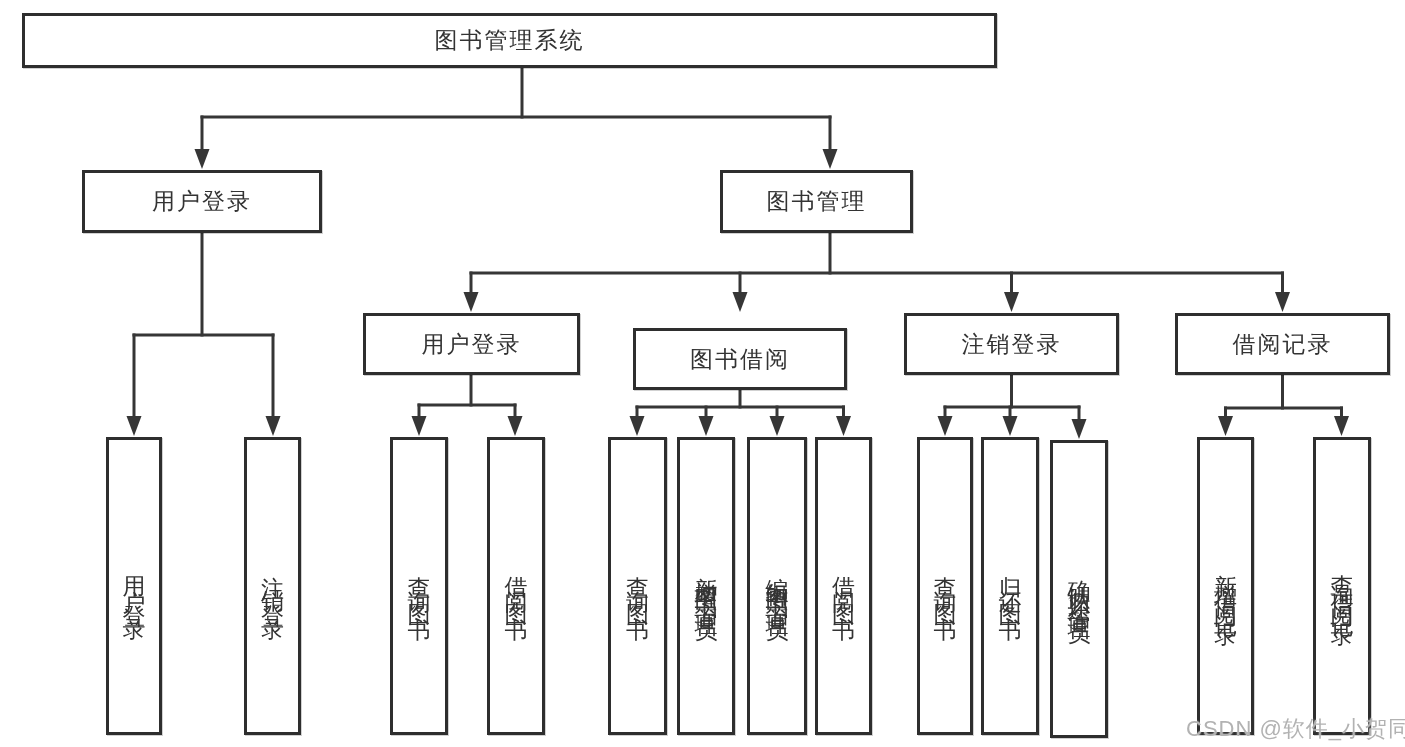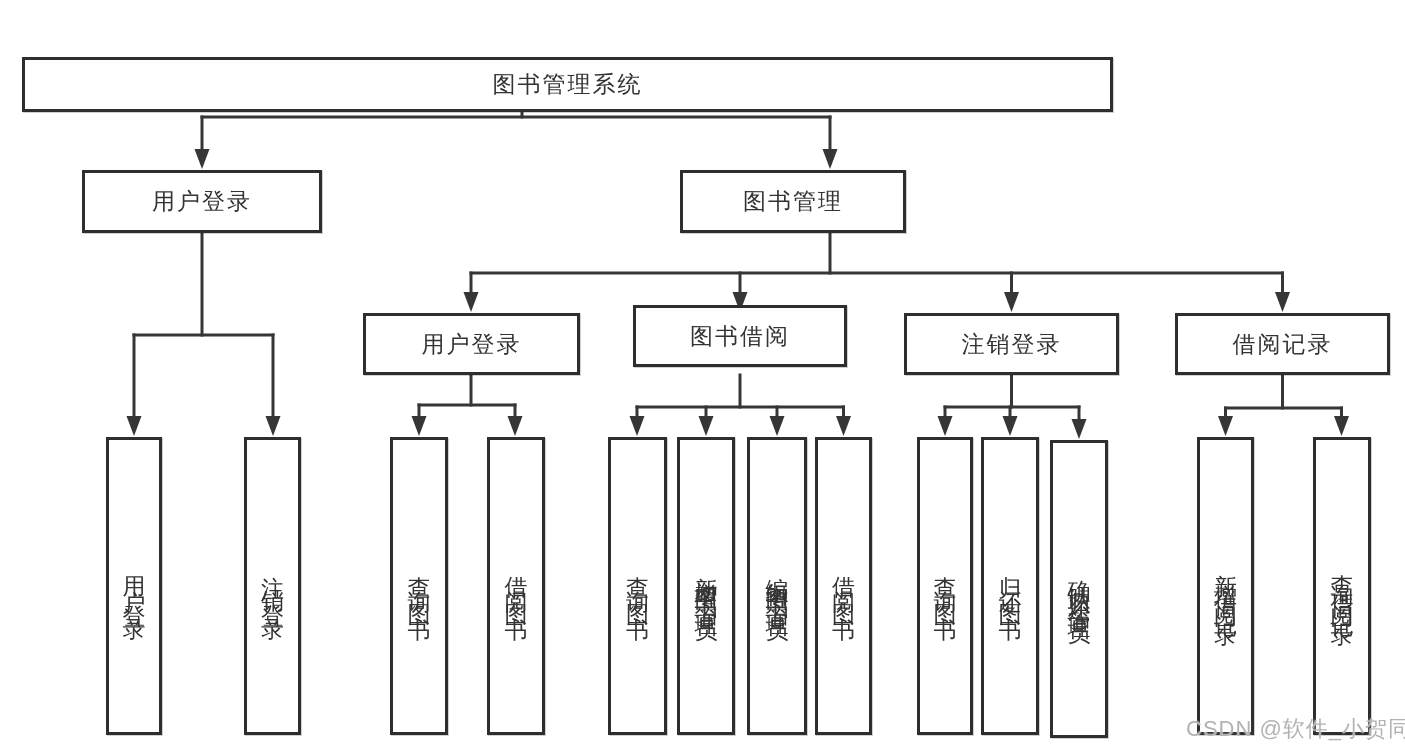--- a/index.html
+++ b/index.html
@@ -103,27 +103,27 @@
         <line x1="1282.5" y1="375" x2="1282.5" y2="408"></line>
         <line x1="1225.5" y1="408" x2="1341.5" y2="408"></line>
         <line x1="1225.5" y1="408" x2="1225.5" y2="418"></line>
         <polygon points="1218,416 1233,416 1225.5,436" stroke="none"></polygon>
         <line x1="1341.5" y1="408" x2="1341.5" y2="418"></line>
         <polygon points="1334,416 1349,416 1341.5,436" stroke="none"></polygon>
       </g>
     </g>
   </svg>
 
-  <div class="box hbox" style="left:22px;top:13px;width:1091px;height:55px;margin-top:44px;">图书管理系统</div>
+  <div class="box hbox" style="left:22px;top:13px;width:975px;height:55px;">图书管理系统</div>
 
   <div class="box hbox" style="left:82px;top:170px;width:240px;height:63px;">用户登录</div>
-  <div class="box hbox" style="left:680px;top:170px;width:226px;height:63px;font-family:Liberation Mono, monospace;">图书管理</div>
+  <div class="box hbox" style="left:720px;top:170px;width:193px;height:63px;font-family:Liberation Mono, monospace;">图书管理</div>
 
   <div class="box hbox" style="left:363px;top:313px;width:217px;height:62px;">用户登录</div>
-  <div class="box hbox" style="left:633px;top:305px;width:214px;height:62px;">图书借阅</div>
+  <div class="box hbox" style="left:633px;top:328px;width:214px;height:62px;">图书借阅</div>
   <div class="box hbox" style="left:904px;top:313px;width:215px;height:62px;">注销登录</div>
   <div class="box hbox" style="left:1175px;top:313px;width:215px;height:62px;">借阅记录</div>
 
   <div class="box vbox" style="left:106px;top:437px;width:56px;height:298px;">
     <span class="sp14">用户登录</span>
   </div>
   <div class="box vbox" style="left:244px;top:437px;width:57px;height:298px;">
     <span class="sp14">注销登录</span>
   </div>
 

